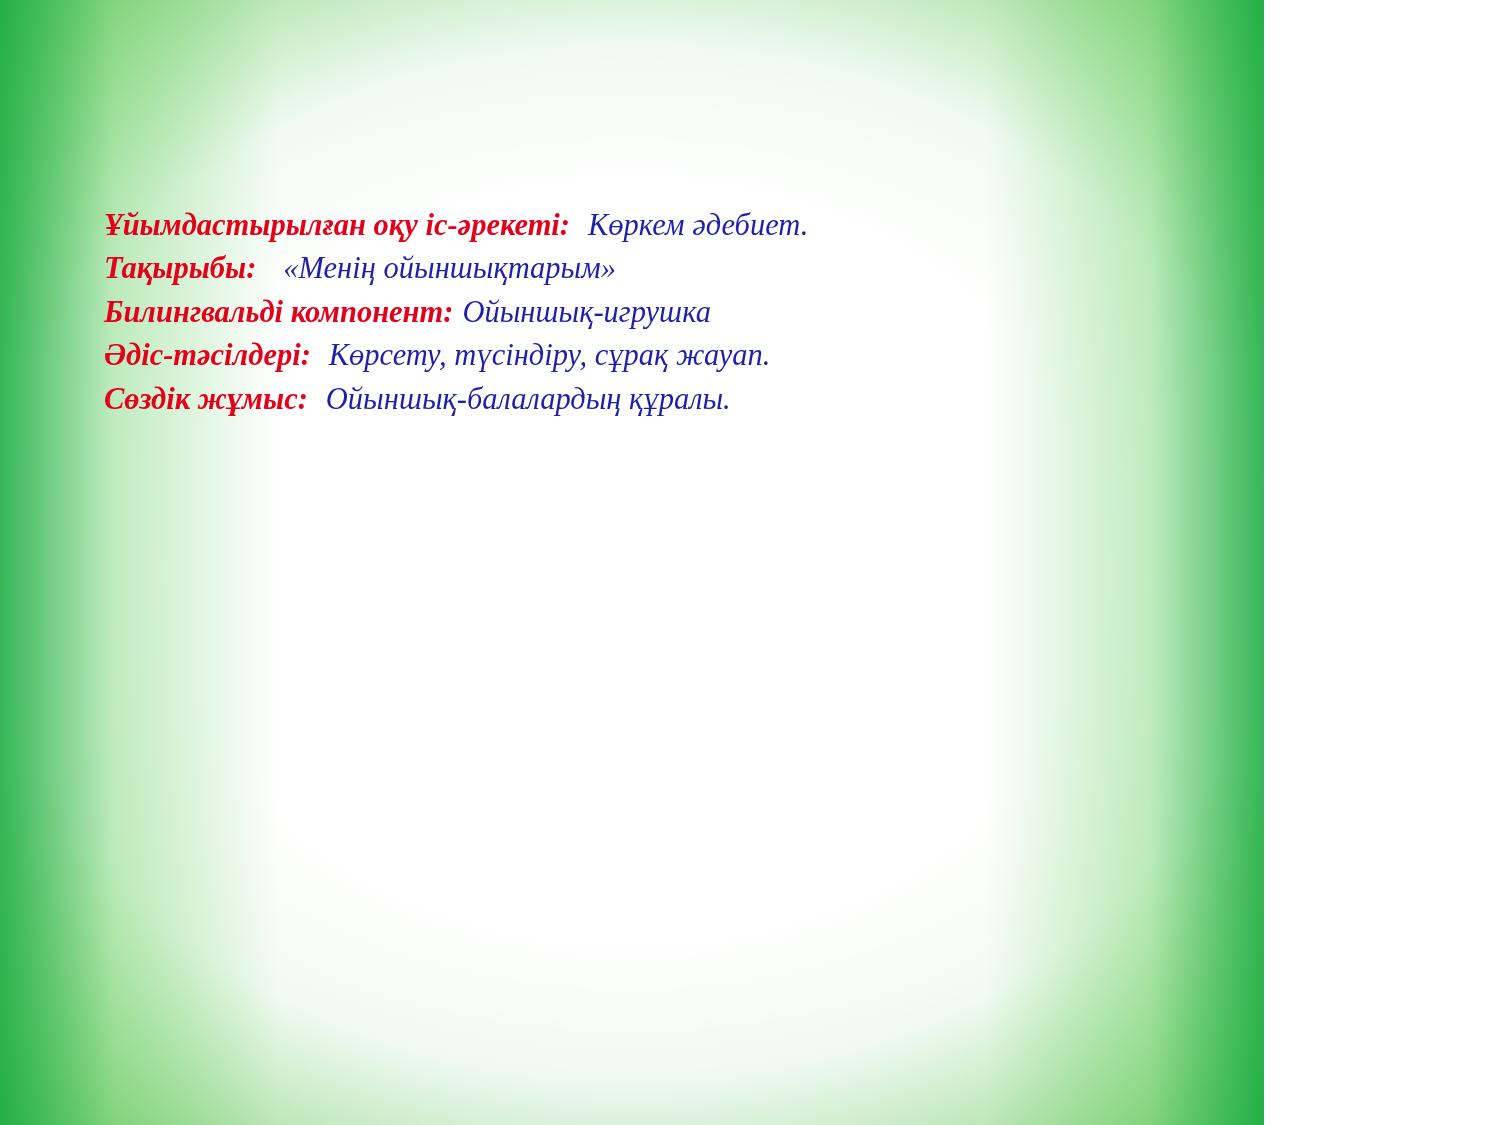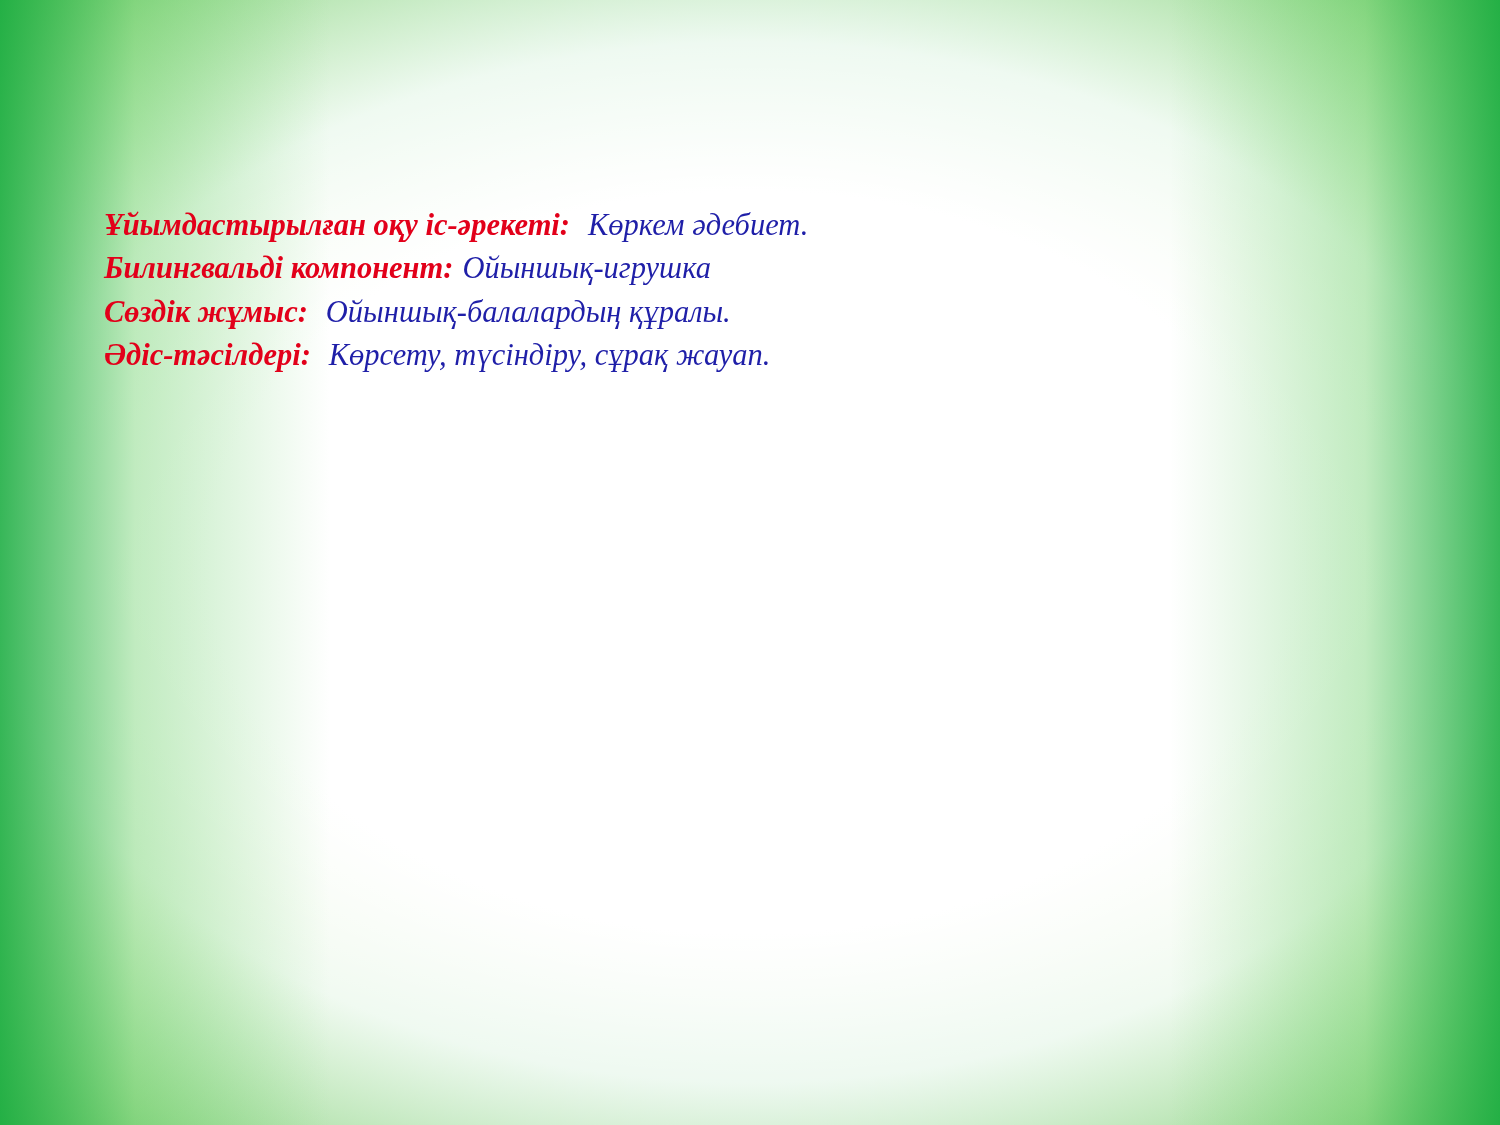--- a/index.html
+++ b/index.html
@@ -7,21 +7,21 @@
     padding: 0;
   }
   body {
     width: 1500px;
     height: 1125px;
     font-family: "Liberation Serif", serif;
     overflow: hidden;
   }
   .slide {
     position: relative;
-    width: 1500px;
+    width: 1264px;
     height: 1125px;
     box-sizing: border-box;
     background:
       radial-gradient(ellipse 120% 110% at 50% 50%, #ffffff 0%, #ffffff 30%, rgba(255,255,255,0.92) 42%, rgba(214,240,190,0.75) 55%, rgba(150,215,110,0.55) 66%, rgba(80,190,55,0.35) 76%, rgba(255,255,255,0) 88%),
       linear-gradient(180deg, #22b14c 0%, #3cc251 12%, #86d95f 26%, #b9e98a 40%, #d9f2b4 52%, #b4e683 66%, #74cf4e 80%, #33b94b 92%, #1faa46 100%);
   }
   .slide::before {
     content: "";
     position: absolute;
     inset: 0;
@@ -74,32 +74,35 @@
 </head>
 <body>
 
 <div class="slide">
   <div class="content">
 
     <p class="line nojust">
       <span class="lbl">Ұйымдастырылған оқу іс-әрекеті:</span><span class="sp"></span><span class="val">Көркем әдебиет.</span>
     </p>
 
+    <p class="line nojust">
+      <span class="lbl">Тақырыбы:</span><span class="sp"></span><span class="sp-sm"></span><span class="val">«Менің ойыншықтарым»</span>
+    </p>
 
 
 
 
 
 
     <p class="line nojust">
       <span class="lbl">Билингвальді  компонент:</span><span class="sp-sm"></span><span class="val">Ойыншық-игрушка</span>
     </p>
 
     <p class="line nojust">
-      <span class="lbl">Сөздік жұмыс:</span><span class="sp"></span><span class="val">Ойыншық-балалардың  құралы.</span>
+      <span class="lbl">Әдіс-тәсілдері:</span><span class="sp"></span><span class="val">Көрсету,  түсіндіру, сұрақ жауап.</span>
     </p>
 
     <p class="line nojust">
-      <span class="lbl">Әдіс-тәсілдері:</span><span class="sp"></span><span class="val">Көрсету,  түсіндіру, сұрақ жауап.</span>
+      <span class="lbl">Сөздік жұмыс:</span><span class="sp"></span><span class="val">Ойыншық-балалардың  құралы.</span>
     </p>
 
   </div>
 </div>
 
 </body></html>

